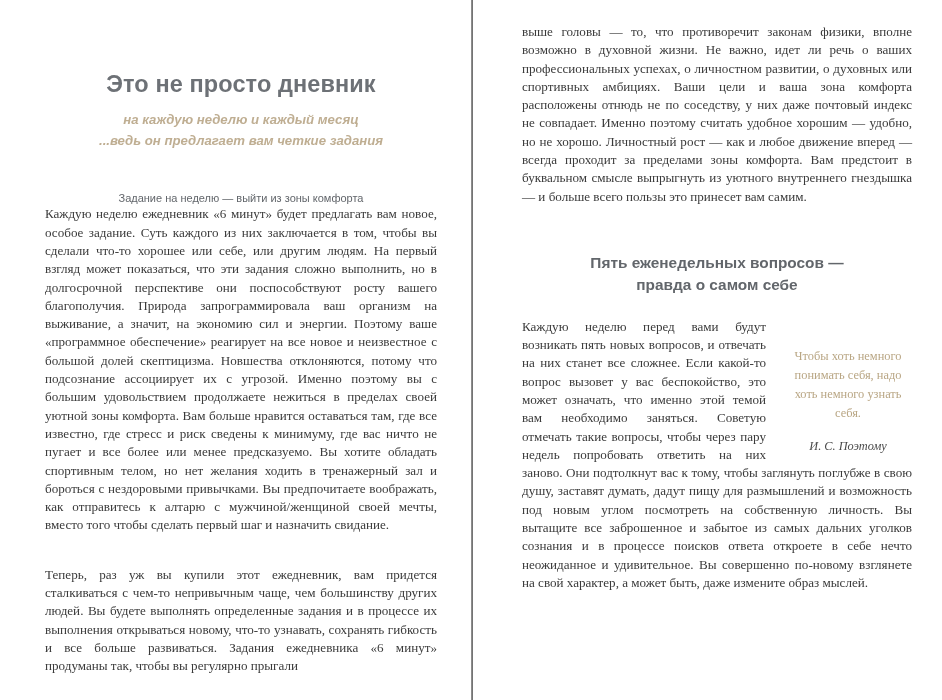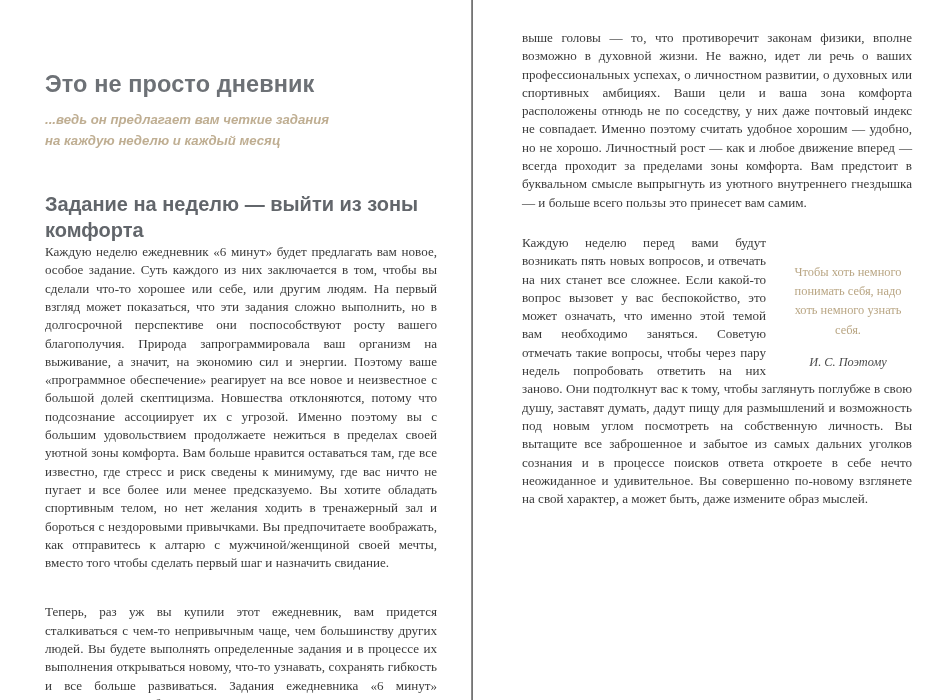--- a/index.html
+++ b/index.html
@@ -37,21 +37,21 @@
   .page {
     position: absolute;
     top: 0;
     height: 700px;
     box-sizing: border-box;
   }
   .page-left  { left: 0;     width: 471px; padding: 0 34px 0 45px; }
   .page-right { left: 473px; width: 469px; padding: 0 30px 0 49px; }
 
   
-  .title-block { margin-top: 70px; text-align: left; }
+  .title-block { margin-top: 70px; text-align: center; }
 
   .main-title {
     font-family: "Liberation Sans", "DejaVu Sans", sans-serif;
     font-size: 23.5px;
     font-weight: 700;
     color: #6d7176;
     letter-spacing: 0.1px;
     line-height: 1.2;
     margin: 0;
   }
@@ -62,24 +62,24 @@
     font-weight: 700;
     font-size: 13.2px;
     color: #bfae92;
     line-height: 1.55;
     margin: 12px 0 0 0;
   }
   .subtitle .ln { display: block; }
 
   .section-heading {
     font-family: "Liberation Sans", "DejaVu Sans", sans-serif;
-    font-size: 20px;
-    font-weight: 700;
+    font-size: 11px;
+    font-weight: 400;
     color: #62666b;
-    text-align: left;
+    text-align: center;
     margin: 40px 0 0 0;
     line-height: 1.3;
   }
 
   .section-heading-right {
     font-family: "Liberation Sans", "DejaVu Sans", sans-serif;
     font-size: 15.4px;
     font-weight: 700;
     color: #62666b;
     text-align: center;
@@ -93,21 +93,21 @@
     line-height: 18.3px;
     text-align: justify;
     text-justify: inter-word;
     color: #3a3a3a;
     margin: 0;
     hyphens: manual;
   }
   .body-text + .body-text { margin-top: 31px; }
 
   .lead { }
-  .lead-right { margin-top: 12px; padding-top: 17px; }
+  .lead-right { margin-top: 6px; padding-top: 17px; }
 
   
   .pullquote {
     float: right;
     width: 128px;
     margin: 29px 0 6px 18px;
     font-size: 12.4px;
     line-height: 19.2px;
     color: #b9a684;
     text-align: center;
@@ -129,39 +129,43 @@
 <body>
 
 <div class="spread">
 
   <div class="page page-left">
 
     <div class="title-block">
       <h1 class="main-title">Это не просто дневник</h1>
 
       <div class="subtitle">
+        <span class="ln">на каждую неделю и каждый месяц</span>
         <span class="ln">...ведь он предлагает вам четкие задания</span>
-        <span class="ln">на каждую неделю и каждый месяц</span>
       </div>
     </div>
 
     <h2 class="section-heading">Задание на неделю — выйти из зоны комфорта</h2>
 
     <p class="body-text lead">Каждую неделю ежедневник «6 минут» будет предлагать вам новое, особое задание. Суть каждого из них заключается в том, чтобы вы сделали что-то хорошее или себе, или другим людям. На первый взгляд может показаться, что эти задания сложно выполнить, но в долгосрочной перспективе они поспособствуют росту вашего благополучия. Природа запрограммировала ваш организм на выживание, а значит, на экономию сил и энергии. Поэтому ваше «программное обеспечение» реагирует на все новое и неизвестное с большой долей скептицизма. Новшества отклоняются, потому что подсознание ассоциирует их с угрозой. Именно поэтому вы с большим удовольствием продолжаете нежиться в пределах своей уютной зоны комфорта. Вам больше нравится оставаться там, где все известно, где стресс и риск сведены к минимуму, где вас ничто не пугает и все более или менее предсказуемо. Вы хотите обладать спортивным телом, но нет желания ходить в тренажерный зал и бороться с нездоровыми привычками. Вы предпочитаете воображать, как отправитесь к алтарю с мужчиной/женщиной своей мечты, вместо того чтобы сделать первый шаг и назначить свидание.</p>
 
     <p class="body-text">Теперь, раз уж вы купили этот ежедневник, вам придется сталкиваться с чем-то непривычным чаще, чем большинству других людей. Вы будете выполнять определенные задания и в процессе их выполнения открываться новому, что-то узнавать, сохранять гибкость и все больше развиваться. Задания ежедневника «6 минут» продуманы так, чтобы вы регулярно прыгали</p>
 
   </div>
 
   <div class="spine"></div>
 
   <div class="page page-right">
 
     <p class="body-text lead-right">выше головы — то, что противоречит законам физики, вполне возможно в духовной жизни. Не важно, идет ли речь о ваших профессиональных успехах, о личностном развитии, о духовных или спортивных амбициях. Ваши цели и ваша зона комфорта расположены отнюдь не по соседству, у них даже почтовый индекс не совпадает. Именно поэтому считать удобное хорошим — удобно, но не хорошо. Личностный рост — как и любое движение вперед — всегда проходит за пределами зоны комфорта. Вам предстоит в буквальном смысле выпрыгнуть из уютного внутреннего гнездышка — и больше всего пользы это принесет вам самим.</p>
 
+    <h2 class="section-heading-right">
+      <span class="ln">Пять еженедельных вопросов —</span>
+      <span class="ln">правда о самом себе</span>
+    </h2>
 
     <div style="margin-top:22px;">
       <aside class="pullquote">
         <span>Чтобы хоть немного понимать себя, надо хоть немного узнать себя.</span>
         <span class="attrib">И. С. Поэтому</span>
       </aside>
 
       <p class="body-text flowtext">Каждую неделю перед вами будут возникать пять новых вопросов, и отвечать на них станет все сложнее. Если какой-то вопрос вызовет у вас беспокойство, это может означать, что именно этой темой вам необходимо заняться. Советую отмечать такие вопросы, чтобы через пару недель попробовать ответить на них заново. Они подтолкнут вас к тому, чтобы заглянуть поглубже в свою душу, заставят думать, дадут пищу для размышлений и возможность под новым углом посмотреть на собственную личность. Вы вытащите все заброшенное и забытое из самых дальних уголков сознания и в процессе поисков ответа откроете в себе нечто неожиданное и удивительное. Вы совершенно по-новому взглянете на свой характер, а может быть, даже измените образ мыслей.</p>
       <div class="clearer"></div>
     </div>

